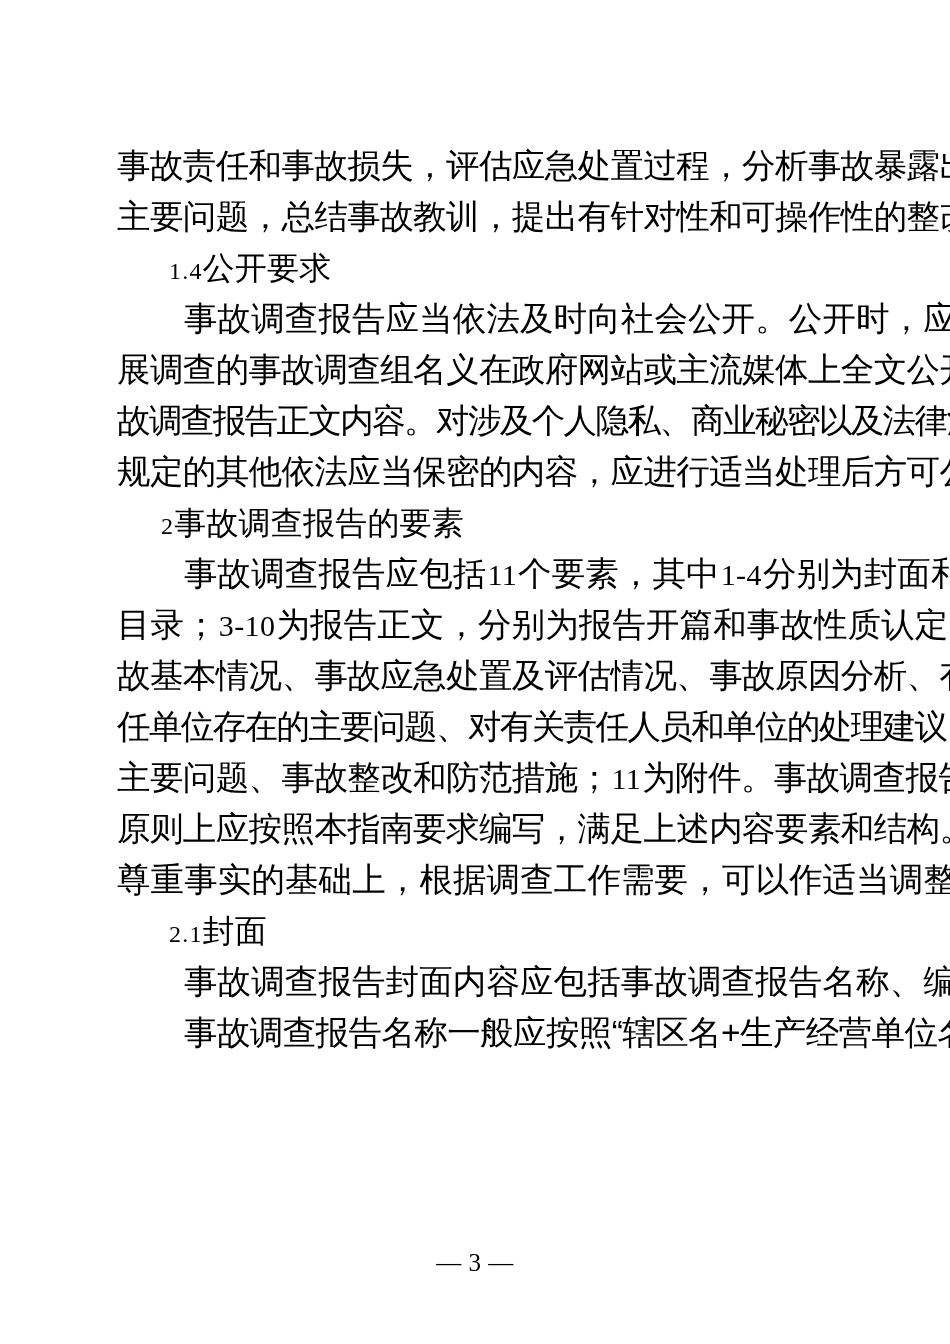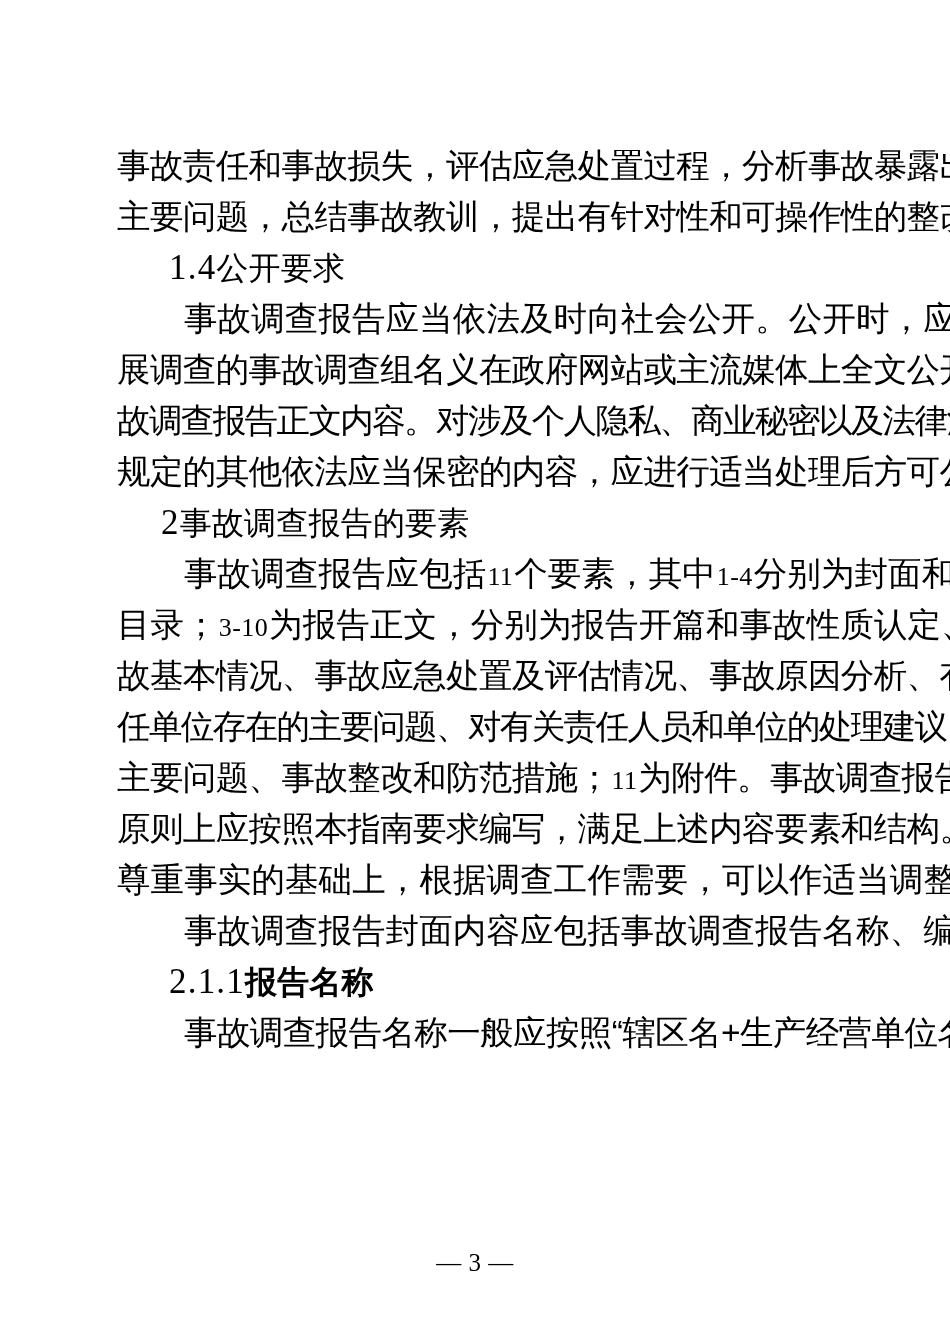--- a/index.html
+++ b/index.html
@@ -60,37 +60,37 @@
   .ln.tight {
     letter-spacing: -0.6px;
   }
   .ln.tighter {
     letter-spacing: -1.6px;
   }
 
   
   .num {
     font-family: "Liberation Serif", "DejaVu Serif", serif;
-    font-size: 26px;
+    font-size: 30px;
     letter-spacing: 0.4px;
     padding: 0 1px;
   }
 
   
   .heading {
     font-size: 33.5px;
     line-height: 51px;
     height: 51px;
     padding-left: 52px;
     white-space: nowrap;
     font-weight: 400;
   }
   .heading .h-num {
     font-family: "Liberation Serif", "DejaVu Serif", serif;
-    font-size: 35px;
+    font-size: 24px;
     letter-spacing: 1.2px;
     font-weight: 400;
     text-align: right;
   }
   .heading .h-txt {
     font-family: "DejaVu Sans", "Liberation Sans", sans-serif;
     font-size: 32px;
     letter-spacing: 0.2px;
   }
   .heading.strong .h-txt {
@@ -146,28 +146,28 @@
     <div class="para">
       <span class="ln ind"><span>事故调查报告应包括</span><span class="num">11</span><span>个要素，其中</span><span class="num">1-4</span><span>分别为封面和</span></span>
       <span class="ln"><span>目录；</span><span class="num">3-10</span><span>为报告正文，分别为报告开篇和事故性质认定、事</span></span>
       <span class="ln tight">故基本情况、事故应急处置及评估情况、事故原因分析、有关责</span>
       <span class="ln tighter">任单位存在的主要问题、对有关责任人员和单位的处理建议、事</span>
       <span class="ln tight"><span>主要问题、事故整改和防范措施；</span><span class="num">11</span><span>为附件。事故调查报告</span></span>
       <span class="ln tight">原则上应按照本指南要求编写，满足上述内容要素和结构。在</span>
       <span class="ln">尊重事实的基础上，根据调查工作需要，可以作适当调整。</span>
     </div>
 
+    <div class="heading lvl1">
+      <span class="h-num">2.1</span><span class="h-txt">封面</span>
+    </div>
 
     <div class="para">
       <span class="ln ind">事故调查报告封面内容应包括事故调查报告名称、编制单</span>
     </div>
 
-    <div class="heading lvl1 strong">
-      <span class="h-num">2.1.1</span><span class="h-txt">报告名称</span>
-    </div>
 
     <div class="para">
       <span class="ln ind tight">事故调查报告名称一般应按照“辖区名+生产经营单位名</span>
     </div>
 
   </div>
 
   <div class="footer">
     <span>— 3 —</span>
   </div>

